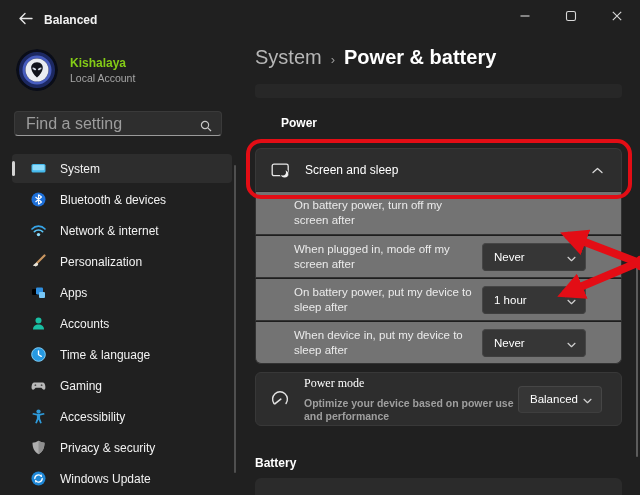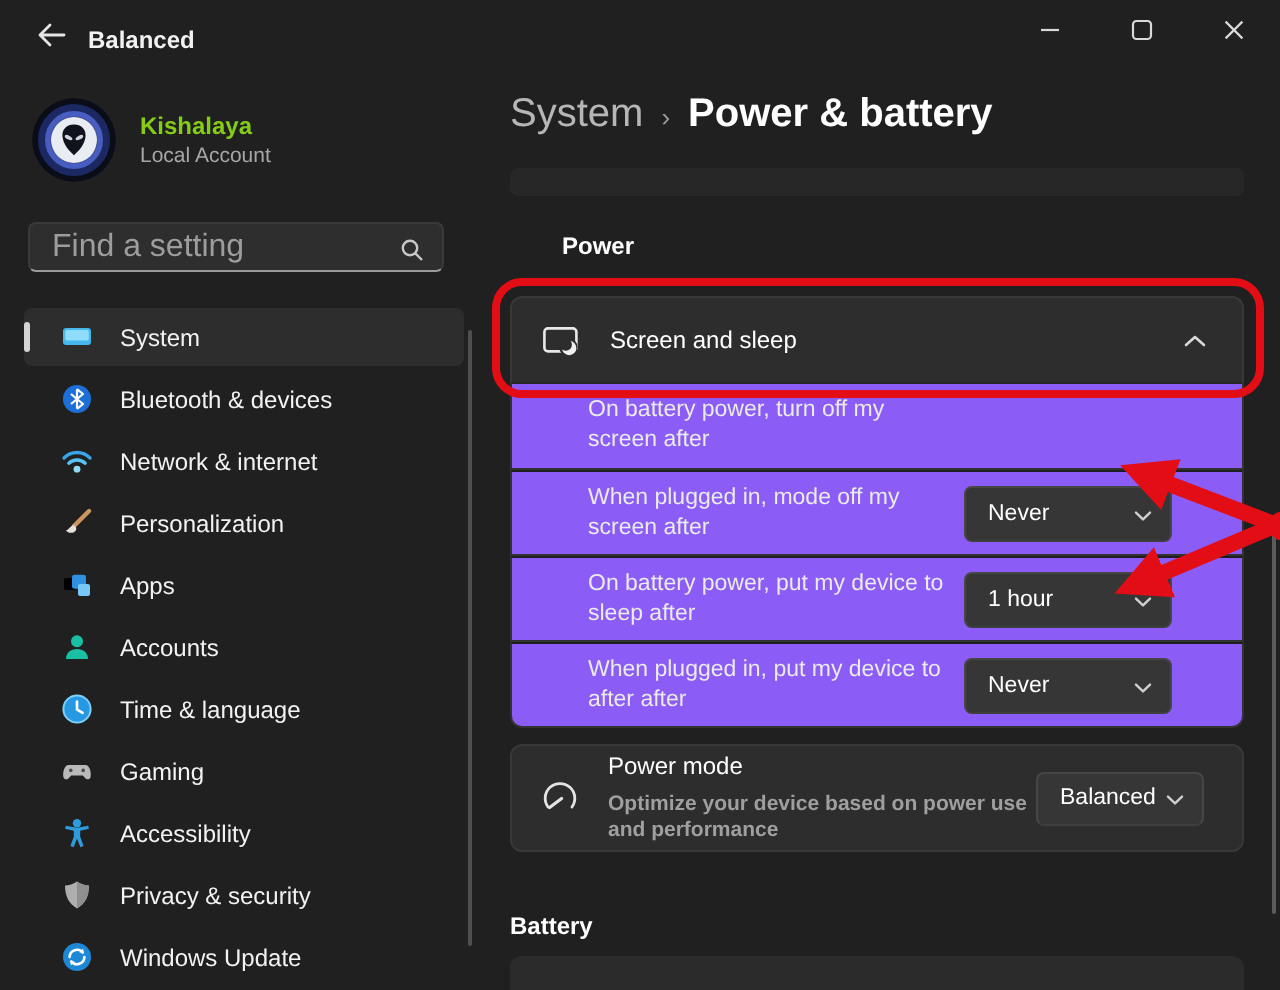--- a/index.html
+++ b/index.html
@@ -47,35 +47,35 @@
   .heading-power { left:237px; top:116px;padding-left:44px; }
   .heading-battery { left:255px; top:456px; }
   
   .expander-header { position:absolute; left:255px; top:148px; width:367px; height:44px;
     background:#2d2d2d; border:1px solid #383838; border-bottom-color:#262626;
     border-radius:6px 6px 0 0; display:flex; align-items:center; }
   .exp-icon { margin-left:15px; display:flex; }
   .exp-title { margin-left:15px; font-size:12px; color:#fff; }
   .exp-chevron { margin-left:auto; margin-right:18px; display:flex; }
   .exp-rows { position:absolute; left:255px; top:192px; width:367px; }
-  .setting-row { height:43px; background:#8b5cf6; border:1px solid #323232; border-top:none;
+  .setting-row { height:43px; background:#737373; border:1px solid #323232; border-top:none;
     display:flex; align-items:center; padding-left:38px; padding-right:35px; }
   .setting-row + .setting-row { border-top:1px solid #1e1e1e; }
   .setting-row:last-child { border-radius:0 0 6px 6px; }
   .row-label { width:178px; font-size:11.5px; line-height:15px; color:#ebebeb; }
   .dd { margin-left:auto; width:104px; height:28px; background:#363636; border:1px solid #464646;
     border-bottom-color:#3e3e3e; border-radius:4px; display:flex; align-items:center;
     justify-content:space-between; padding:0 9px 0 11px; }
   .dd-value { font-size:11.5px; color:#fff; white-space:nowrap; }
   
   .pm-card { position:absolute; left:255px; top:372px; width:367px; height:54px; background:#2d2d2d;
     border:1px solid #383838; border-radius:6px; display:flex; align-items:center; }
   .pm-icon { margin-left:14px; display:flex; }
   .pm-text { margin-left:14px; }
-  .pm-title { font-size:12px; color:#fff; margin-bottom:6px; }
+  .pm-title { font-size:12px; color:#fff; margin-bottom:6px;font-family:Liberation Serif, serif; }
   .pm-sub { font-size:10.5px; line-height:13px; color:#9f9f9f; width:214px;font-weight:bold; }
   .pm-dd { margin-left:auto; margin-right:19px; width:97px; height:27px; }
   .battery-card { position:absolute; left:255px; top:478px; width:367px; height:17px;
     background:#2b2b2b; border-radius:6px 6px 0 0; }
   .main-scrollbar { position:absolute; left:636px; top:267px; width:2px; height:190px; background:#5c5c5c; border-radius:2px; }
   
   .anno-rect { position:absolute; left:246px; top:139px; width:386px; height:60px;
     border:4px solid #e30d15; border-radius:15px; pointer-events:none; z-index:50; }
   .anno-arrows { position:absolute; left:0; top:0; pointer-events:none; z-index:50; }
 </style>
@@ -306,21 +306,21 @@
       <div class="row-label">On battery power, put my device to sleep after</div>
       <div class="dd">
         <span class="dd-value">1 hour</span>
         <span><svg width="9" height="6" viewBox="0 0 9 6">
               <path d="M1 1.3 L4.5 4.7 L8 1.3" stroke="#cfcfcf" stroke-width="1.2" fill="none" stroke-linecap="round" stroke-linejoin="round"></path>
             </svg></span>
       </div>
     </div>
 
     <div class="setting-row">
-      <div class="row-label">When plugged in, put my device to after after</div>
+      <div class="row-label">When device in, put my device to sleep after</div>
       <div class="dd">
         <span class="dd-value">Never</span>
         <span><svg width="9" height="6" viewBox="0 0 9 6">
               <path d="M1 1.3 L4.5 4.7 L8 1.3" stroke="#cfcfcf" stroke-width="1.2" fill="none" stroke-linecap="round" stroke-linejoin="round"></path>
             </svg></span>
       </div>
     </div>
 
   </div>
 

